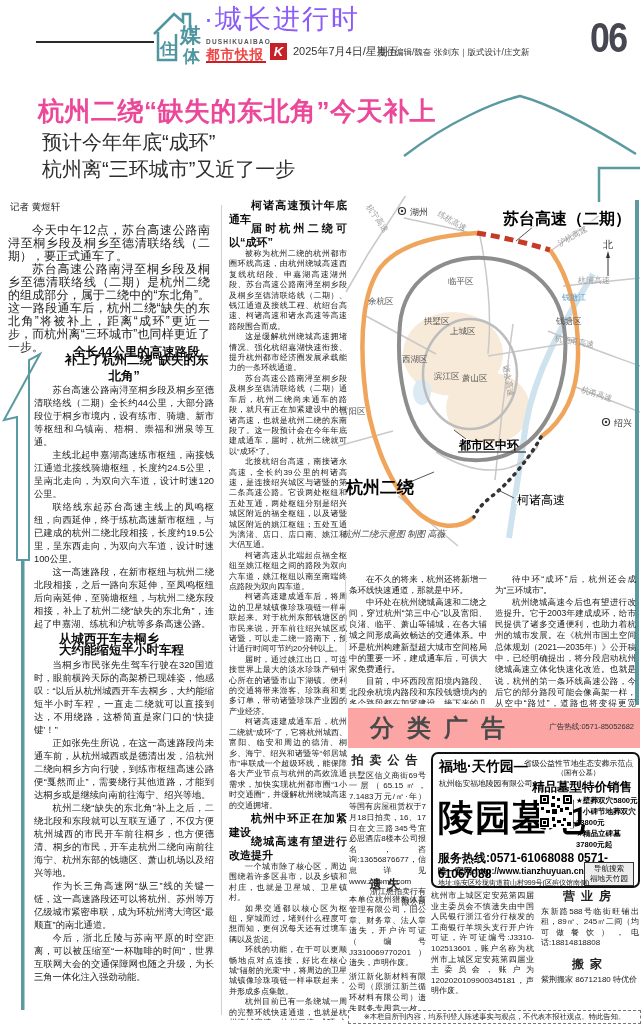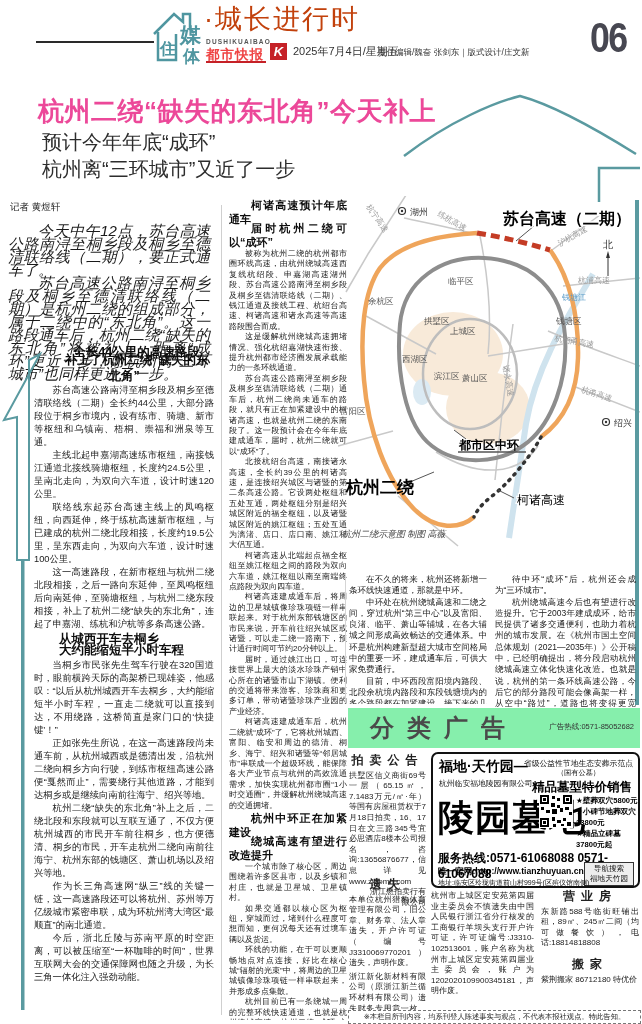--- a/index.html
+++ b/index.html
@@ -1,38 +1,38 @@
 <!DOCTYPE html>
 <html><head>
 <meta charset="utf-8">
 <style>
   html,body{margin:0;padding:0;background:#e8e8e8;}
   .page{position:relative;width:642px;height:1024px;background:#ffffff;overflow:hidden;
         font-family:"Liberation Sans","DejaVu Sans",sans-serif;color:#1a1a1a;}
   
   .hdr-rule{position:absolute;left:36px;top:41px;width:118px;height:2px;background:#2a2a2a;}
   .logo-house{position:absolute;left:150px;top:4px;width:60px;height:62px;}
-  .section-title{position:absolute;left:204px;top:1px;font-size:27px;font-weight:500;color:#c2410c;letter-spacing:2px;}
+  .section-title{position:absolute;left:204px;top:1px;font-size:27px;font-weight:500;color:#8b5cf6;letter-spacing:2px;}
   .brand-latin{position:absolute;left:206px;top:38px;font-size:6.5px;letter-spacing:1.2px;color:#555;font-weight:bold;}
   .brand-cn{position:absolute;left:206px;top:46px;font-size:13.5px;font-weight:bold;color:#ef4444;letter-spacing:1px;}
   .brand-underline{position:absolute;left:206px;top:61px;width:60px;height:2px;background:#c52127;}
   .k-box{position:absolute;left:270px;top:43px;width:17px;height:17px;background:#c52127;color:#fff;
          font-size:13px;font-weight:bold;font-style:italic;text-align:center;line-height:17px;}
   .dateline{position:absolute;left:293px;top:44px;font-size:11px;color:#333;}
   .editors{position:absolute;left:378px;top:47px;font-size:8.5px;color:#333;}
   .page-num{position:absolute;left:590px;top:14px;font-size:42px;font-weight:800;color:#474751;
             transform:scaleX(.85);transform-origin:left;letter-spacing:-2px;}
   
   .h-main{position:absolute;left:38px;top:94px;font-size:26px;font-weight:bold;color:#ec4899;letter-spacing:.5px;}
   .h-sub1{position:absolute;left:42px;top:129px;font-size:20px;font-weight:400;color:#2d2d2d;}
   .h-sub2{position:absolute;left:42px;top:156px;font-size:20px;font-weight:400;color:#2d2d2d;}
   .roof-deco{position:absolute;left:396px;top:90px;width:246px;height:115px;}
   
   .byline{position:absolute;left:10px;top:201px;font-size:9.5px;color:#222;}
-  .col1-intro{position:absolute;left:8px;top:224px;width:202px;font-size:15px;line-height:13px;text-align:justify;font-style:italic;}
+  .col1-intro{position:absolute;left:8px;top:224px;width:202px;font-size:12px;line-height:13px;text-align:justify;}
   .col1-body{position:absolute;left:34px;top:344px;width:180px;height:672px;overflow:hidden;
              font-size:9.3px;line-height:13px;text-align:justify;}
   .col2{position:absolute;left:229px;top:198px;width:118px;height:822px;overflow:hidden;
         font-size:8px;line-height:10.4px;text-align:justify;}
   p.para{margin:0;text-indent:2em;}
   .subhead{font-weight:bold;color:#0d0d0d;text-indent:0;}
   .sh-center{text-align:center;font-size:12.5px;line-height:16px;margin:2px 0 8px 0;}
   .sh-left{font-size:12.5px;line-height:17px;margin:10px 0 6px 0;}
   .sh-c2{font-size:11px;line-height:14px;margin:0 0 5px 0;}
   .sh-c2b{font-size:11px;line-height:14px;margin:9px 0 5px 0;}
@@ -41,21 +41,21 @@
   .col-rule2{position:absolute;left:345px;top:575px;width:1px;height:128px;background:#d5d5d5;}
   .teal-bar{position:absolute;left:635px;top:200px;width:3.5px;height:505px;background:#5a9aa0;}
   
   .map{position:absolute;left:338px;top:196px;width:302px;height:374px;}
   
   .bm-left{position:absolute;left:349px;top:574px;width:138px;height:130px;overflow:hidden;
            font-size:8.5px;line-height:11.3px;text-align:justify;}
   .bm-right{position:absolute;left:495px;top:574px;width:141px;height:133px;overflow:hidden;
             font-size:8.5px;line-height:11.3px;text-align:justify;}
   
-  .ads-bar{position:absolute;left:348px;top:708px;width:292px;height:40px;background:#86efac;}
+  .ads-bar{position:absolute;left:348px;top:708px;width:292px;height:40px;background:#fca5a5;}
   .ads-title{position:absolute;left:22px;top:4px;font-size:24px;font-weight:bold;color:#4a4a4a;letter-spacing:13px;}
   .ads-hotline{position:absolute;right:6px;top:14px;font-size:7.5px;color:#333;}
   .ad-col-h{font-size:12px;font-weight:bold;letter-spacing:6px;text-align:center;margin:0 0 5px 0;color:#222;}
   .auction{position:absolute;left:349px;top:755px;width:77px;font-size:8px;line-height:10.6px;text-align:justify;}
   .auction-sig{text-align:right;text-indent:0;margin-top:2px;}
   .loss{position:absolute;left:349px;top:879px;width:77px;font-size:8px;line-height:10.6px;text-align:justify;}
   .loss p.para{margin-bottom:3px;}
   .midloss{position:absolute;left:431px;top:891px;width:103px;font-size:8px;line-height:10.6px;text-align:justify;}
   .rightads{position:absolute;left:541px;top:891px;width:98px;font-size:8px;line-height:10.6px;text-align:justify;}
   .rightads .ad-col-h{margin-top:10px;}

